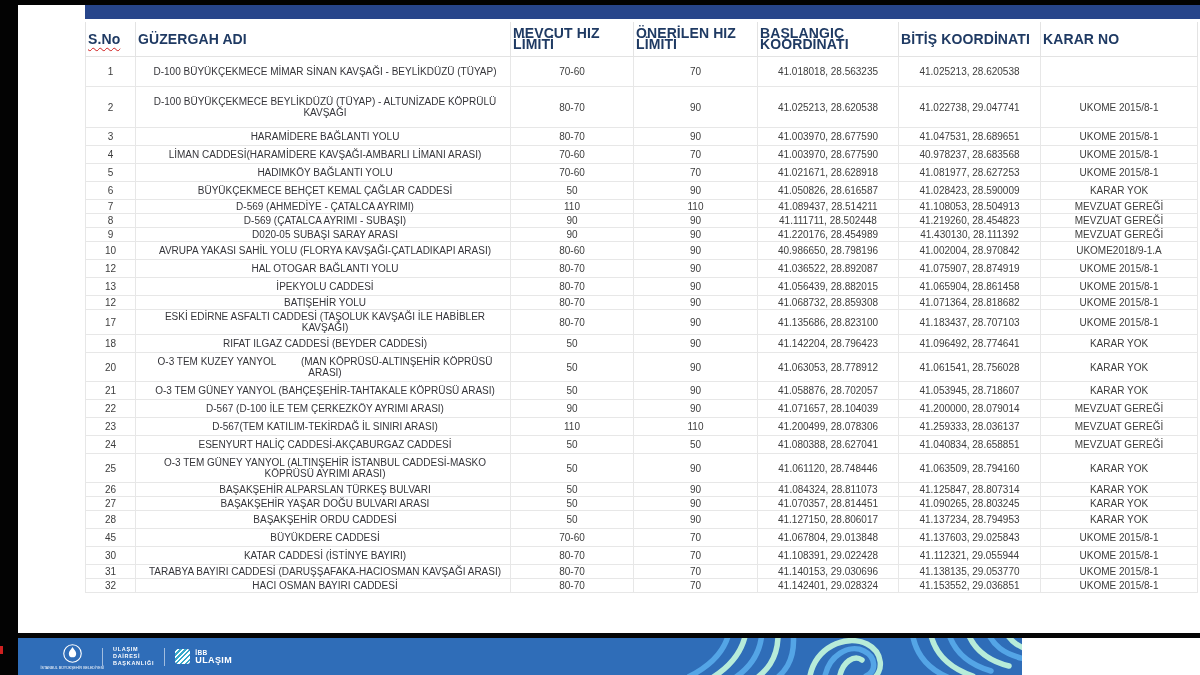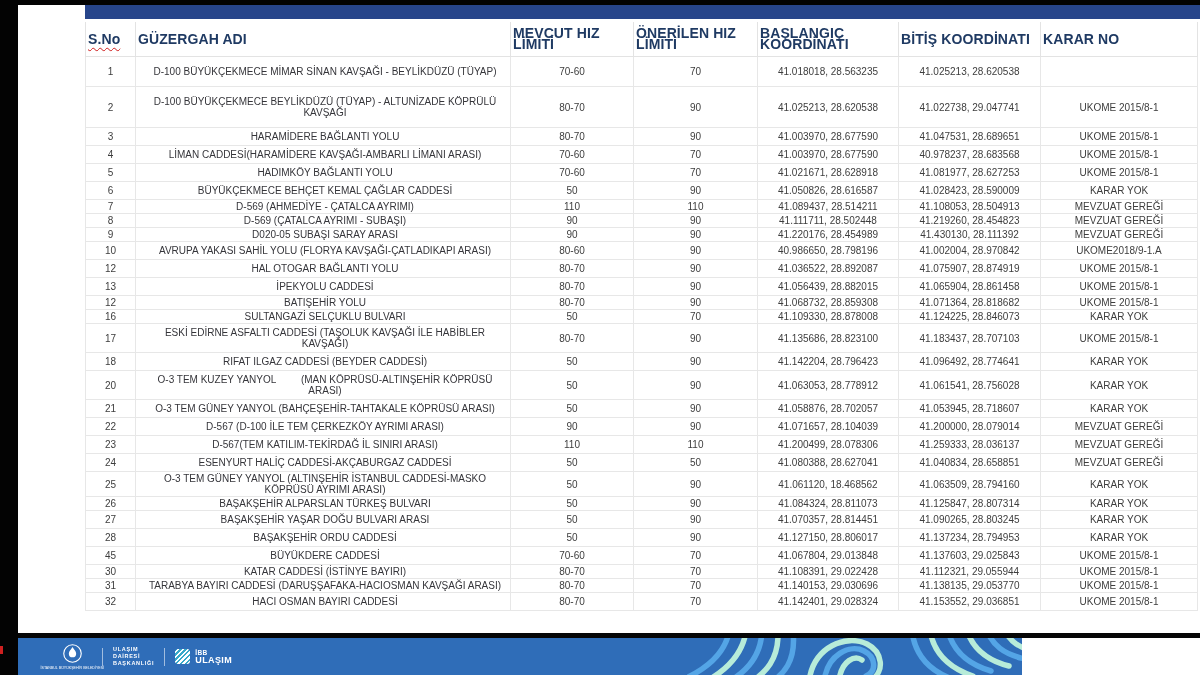--- a/index.html
+++ b/index.html
@@ -199,29 +199,20 @@
         <tr>
           <td class="c-no">12</td>
           <td class="c-name">BATIŞEHİR YOLU</td>
           <td class="c-num">80-70</td>
           <td class="c-num">90</td>
           <td class="c-num">41.068732, 28.859308</td>
           <td class="c-num">41.071364, 28.818682</td>
           <td class="c-num">UKOME 2015/8-1</td>
         </tr>
         <tr>
-          <td class="c-no">16</td>
-          <td class="c-name">SULTANGAZİ SELÇUKLU BULVARI</td>
-          <td class="c-num">50</td>
-          <td class="c-num">70</td>
-          <td class="c-num">41.109330, 28.878008</td>
-          <td class="c-num">41.124225, 28.846073</td>
-          <td class="c-num">KARAR YOK</td>
-        </tr>
-        <tr>
           <td class="c-no">17</td>
           <td class="c-name">ESKİ EDİRNE ASFALTI CADDESİ (TAŞOLUK KAVŞAĞI İLE HABİBLER KAVŞAĞI)</td>
           <td class="c-num">80-70</td>
           <td class="c-num">90</td>
           <td class="c-num">41.135686, 28.823100</td>
           <td class="c-num">41.183437, 28.707103</td>
           <td class="c-num">UKOME 2015/8-1</td>
         </tr>
         <tr>
           <td class="c-no">18</td>
@@ -275,21 +266,21 @@
           <td class="c-num">50</td>
           <td class="c-num">41.080388, 28.627041</td>
           <td class="c-num">41.040834, 28.658851</td>
           <td class="c-num">MEVZUAT GEREĞİ</td>
         </tr>
         <tr>
           <td class="c-no">25</td>
           <td class="c-name">O-3 TEM GÜNEY YANYOL (ALTINŞEHİR İSTANBUL CADDESİ-MASKO KÖPRÜSÜ AYRIMI ARASI)</td>
           <td class="c-num">50</td>
           <td class="c-num">90</td>
-          <td class="c-num">41.061120, 18.468562</td>
+          <td class="c-num">41.061120, 28.748446</td>
           <td class="c-num">41.063509, 28.794160</td>
           <td class="c-num">KARAR YOK</td>
         </tr>
         <tr>
           <td class="c-no">26</td>
           <td class="c-name">BAŞAKŞEHİR ALPARSLAN TÜRKEŞ BULVARI</td>
           <td class="c-num">50</td>
           <td class="c-num">90</td>
           <td class="c-num">41.084324, 28.811073</td>
           <td class="c-num">41.125847, 28.807314</td>

